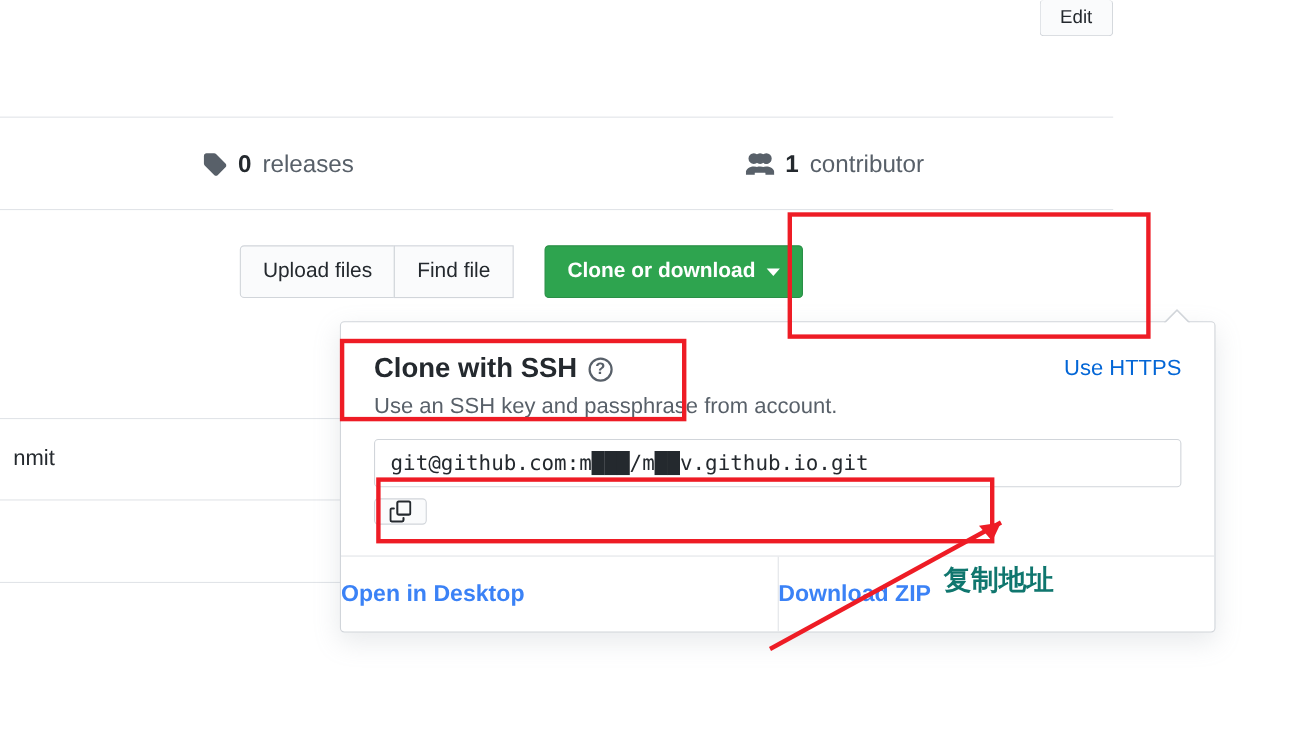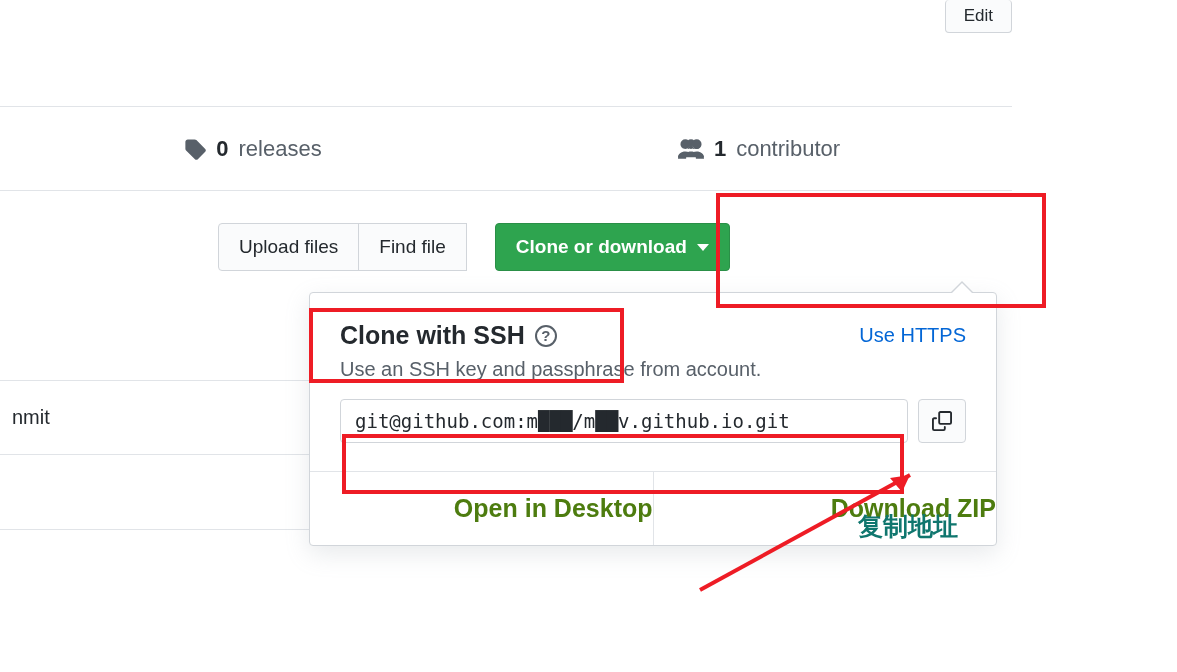--- a/index.html
+++ b/index.html
@@ -109,21 +109,21 @@
     top: 455px;
     width: 310px;
     height: 75px;
     border-bottom: 1px solid #e1e4e8;
   }
 
   .dropdown {
     position: absolute;
     top: 292px;
     left: 309px;
-    width: 688px;
+    width: 796px;
     background: #fff;
     border: 1px solid #d1d5da;
     border-radius: 4px;
     box-shadow: 0 8px 24px rgba(140,149,159,0.2);
   }
   .dropdown::before {
     content: '';
     position: absolute;
     top: -12px;
     right: 22px;
@@ -173,20 +173,21 @@
   .dd-desc {
     margin-top: 8px;
     font-size: 20px;
     color: #586069;
   }
   .dd-input-row {
     margin-top: 18px;
     display: flex;
     align-items: stretch;
     gap: 10px;
+    flex-direction: column;
   }
   .dd-input {
     flex: 1;
     border: 1px solid #d1d5da;
     border-radius: 4px;
     padding: 10px 14px;
     font-family: "SFMono-Regular", Consolas, monospace;
     font-size: 19px;
     color: #24292e;
     background: #fff;
@@ -199,25 +200,25 @@
     display: flex;
     align-items: center;
     justify-content: center;
   }
   .dd-footer {
     display: flex;
     border-top: 1px solid #e1e4e8;
   }
   .dd-footer-btn {
     flex: 1;
-    text-align: right;
+    text-align: left;
     padding: 22px 0;
-    font-size: 25px;
+    font-size: 21px;
     font-weight: 600;
-    color: #4d7c0f;
+    color: #3b82f6;
   }
   .dd-footer-btn:first-child { border-right: 1px solid #e1e4e8; }
 
   .redbox { position: absolute; border: 4px solid #ee1c25; pointer-events: none; }
   .rb1 { top: 193px; left: 716px; width: 330px; height: 115px; }
   .rb2 { top: 308px; left: 309px; width: 315px; height: 75px; }
   .rb3 { top: 434px; left: 342px; width: 562px; height: 60px; }
 
   .arrow-svg { position: absolute; top: 460px; left: 680px; pointer-events: none; }
   .anno {

